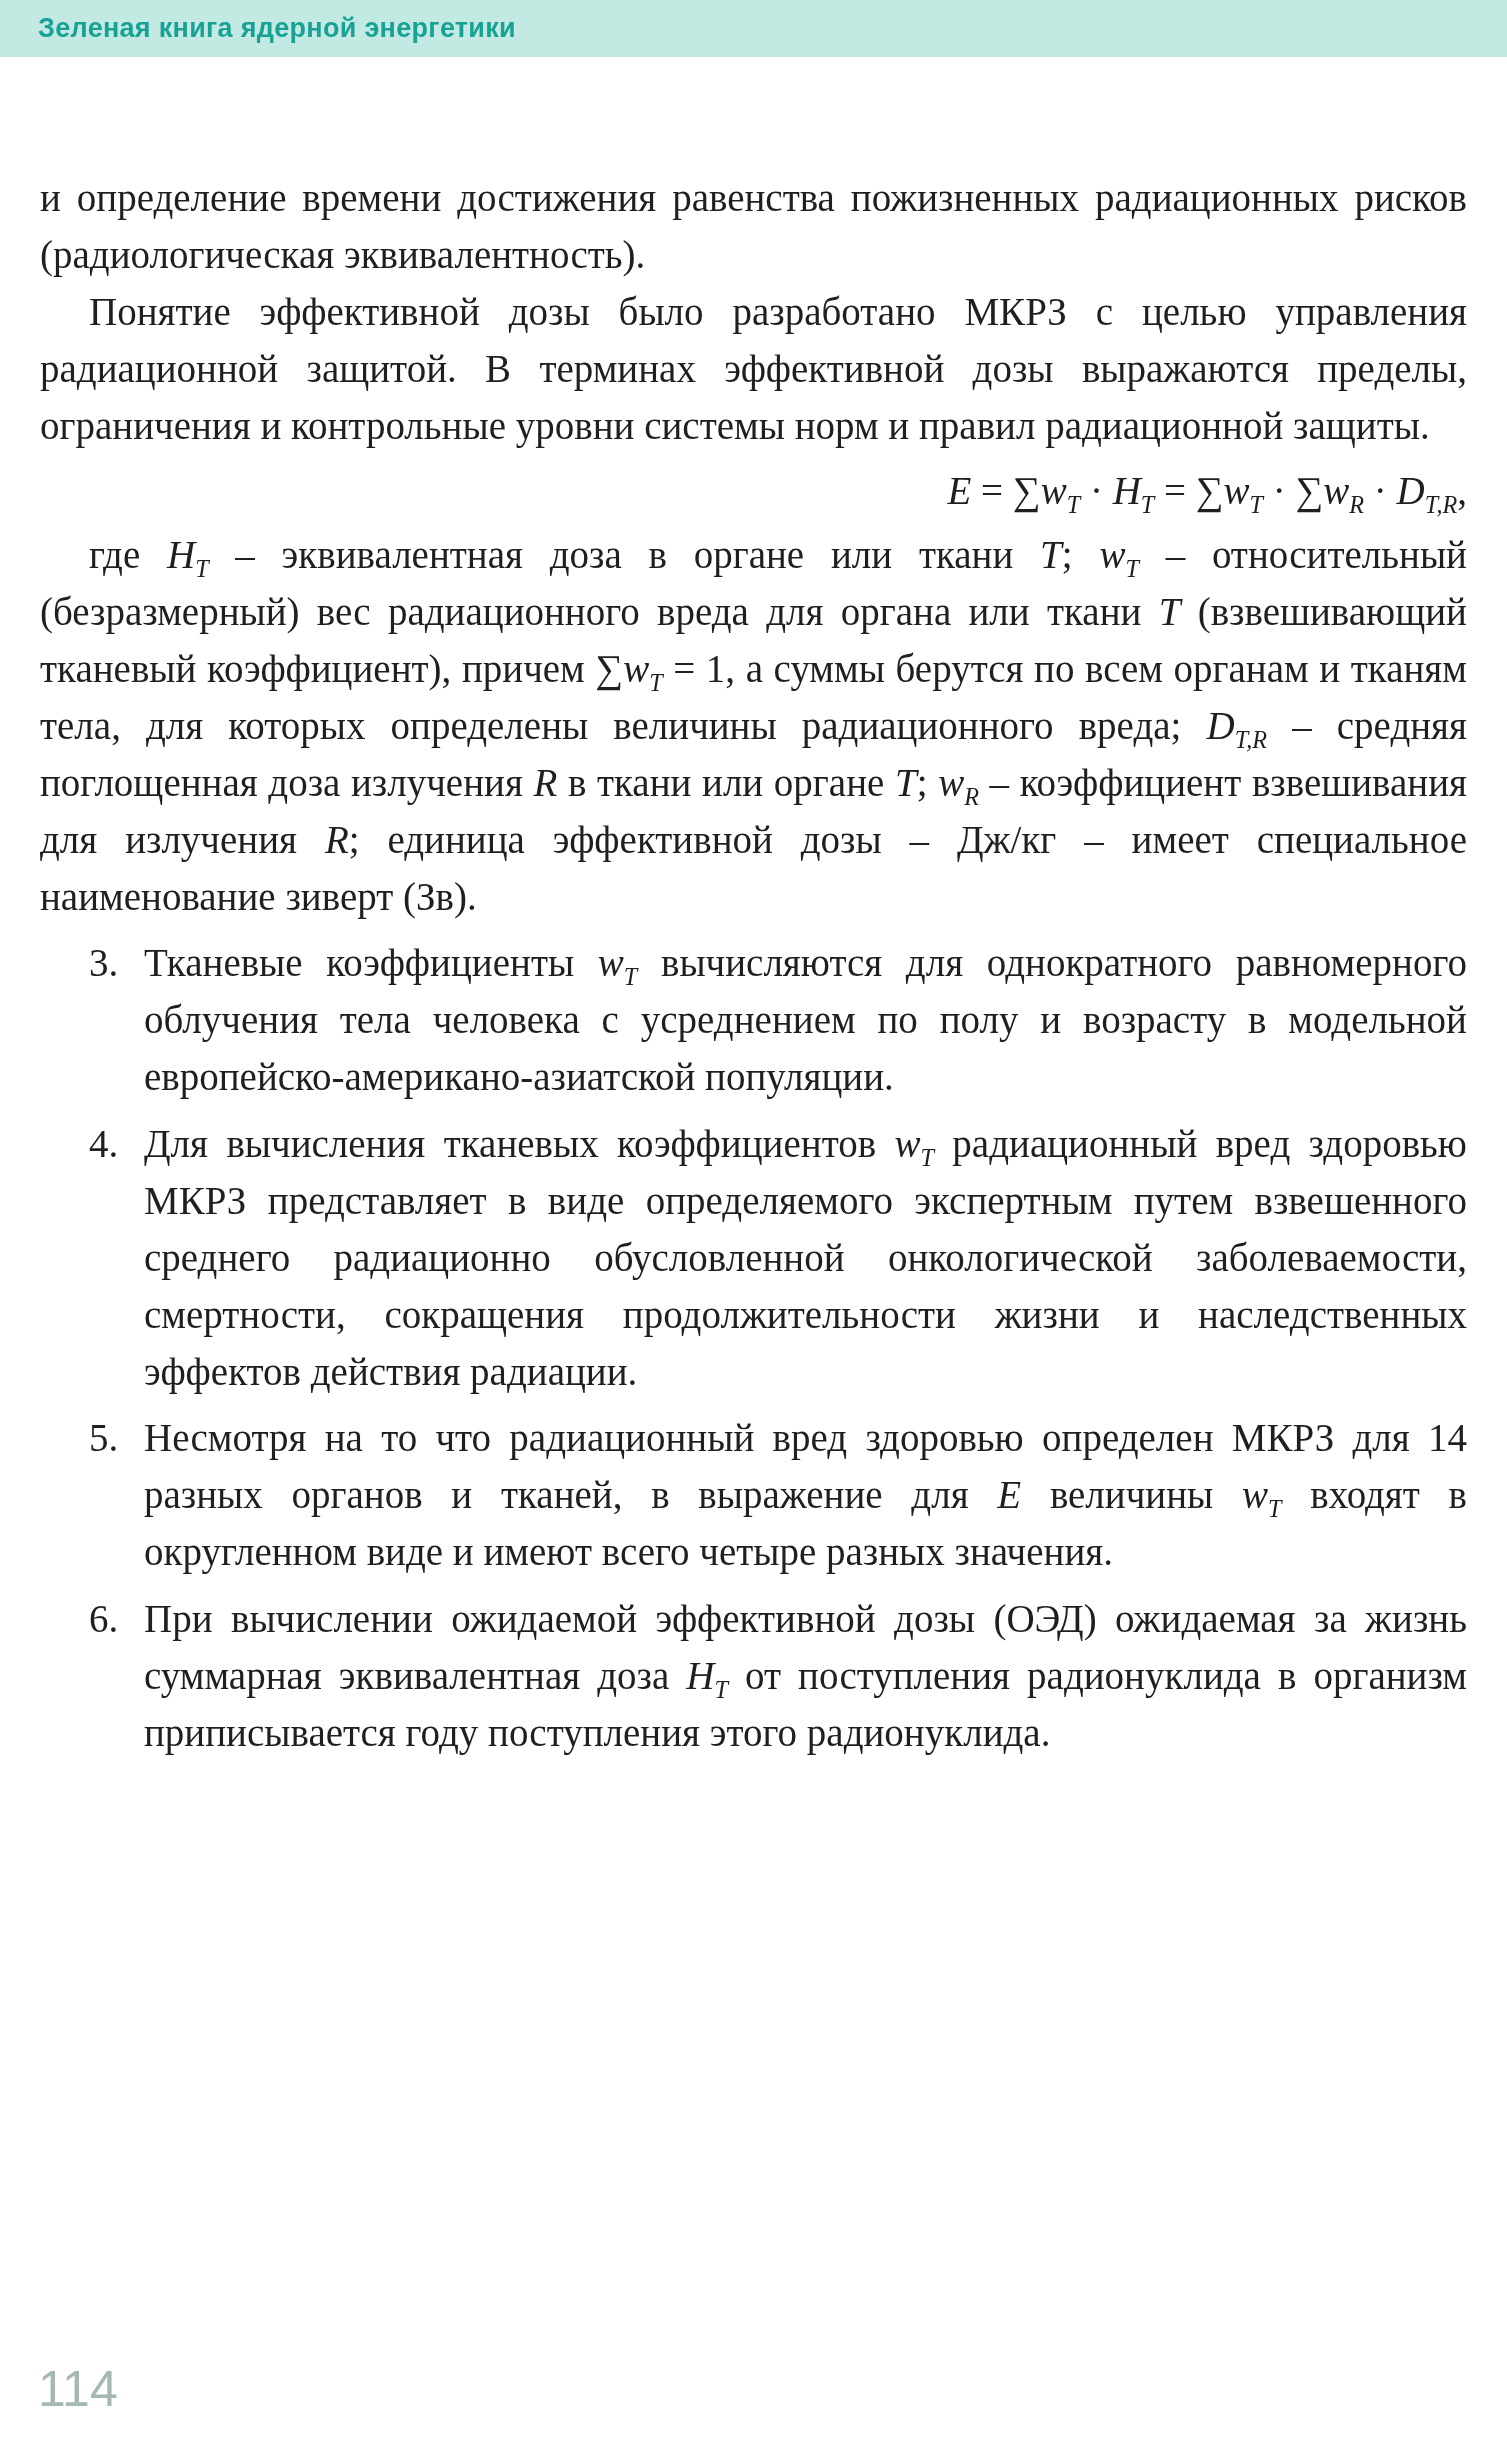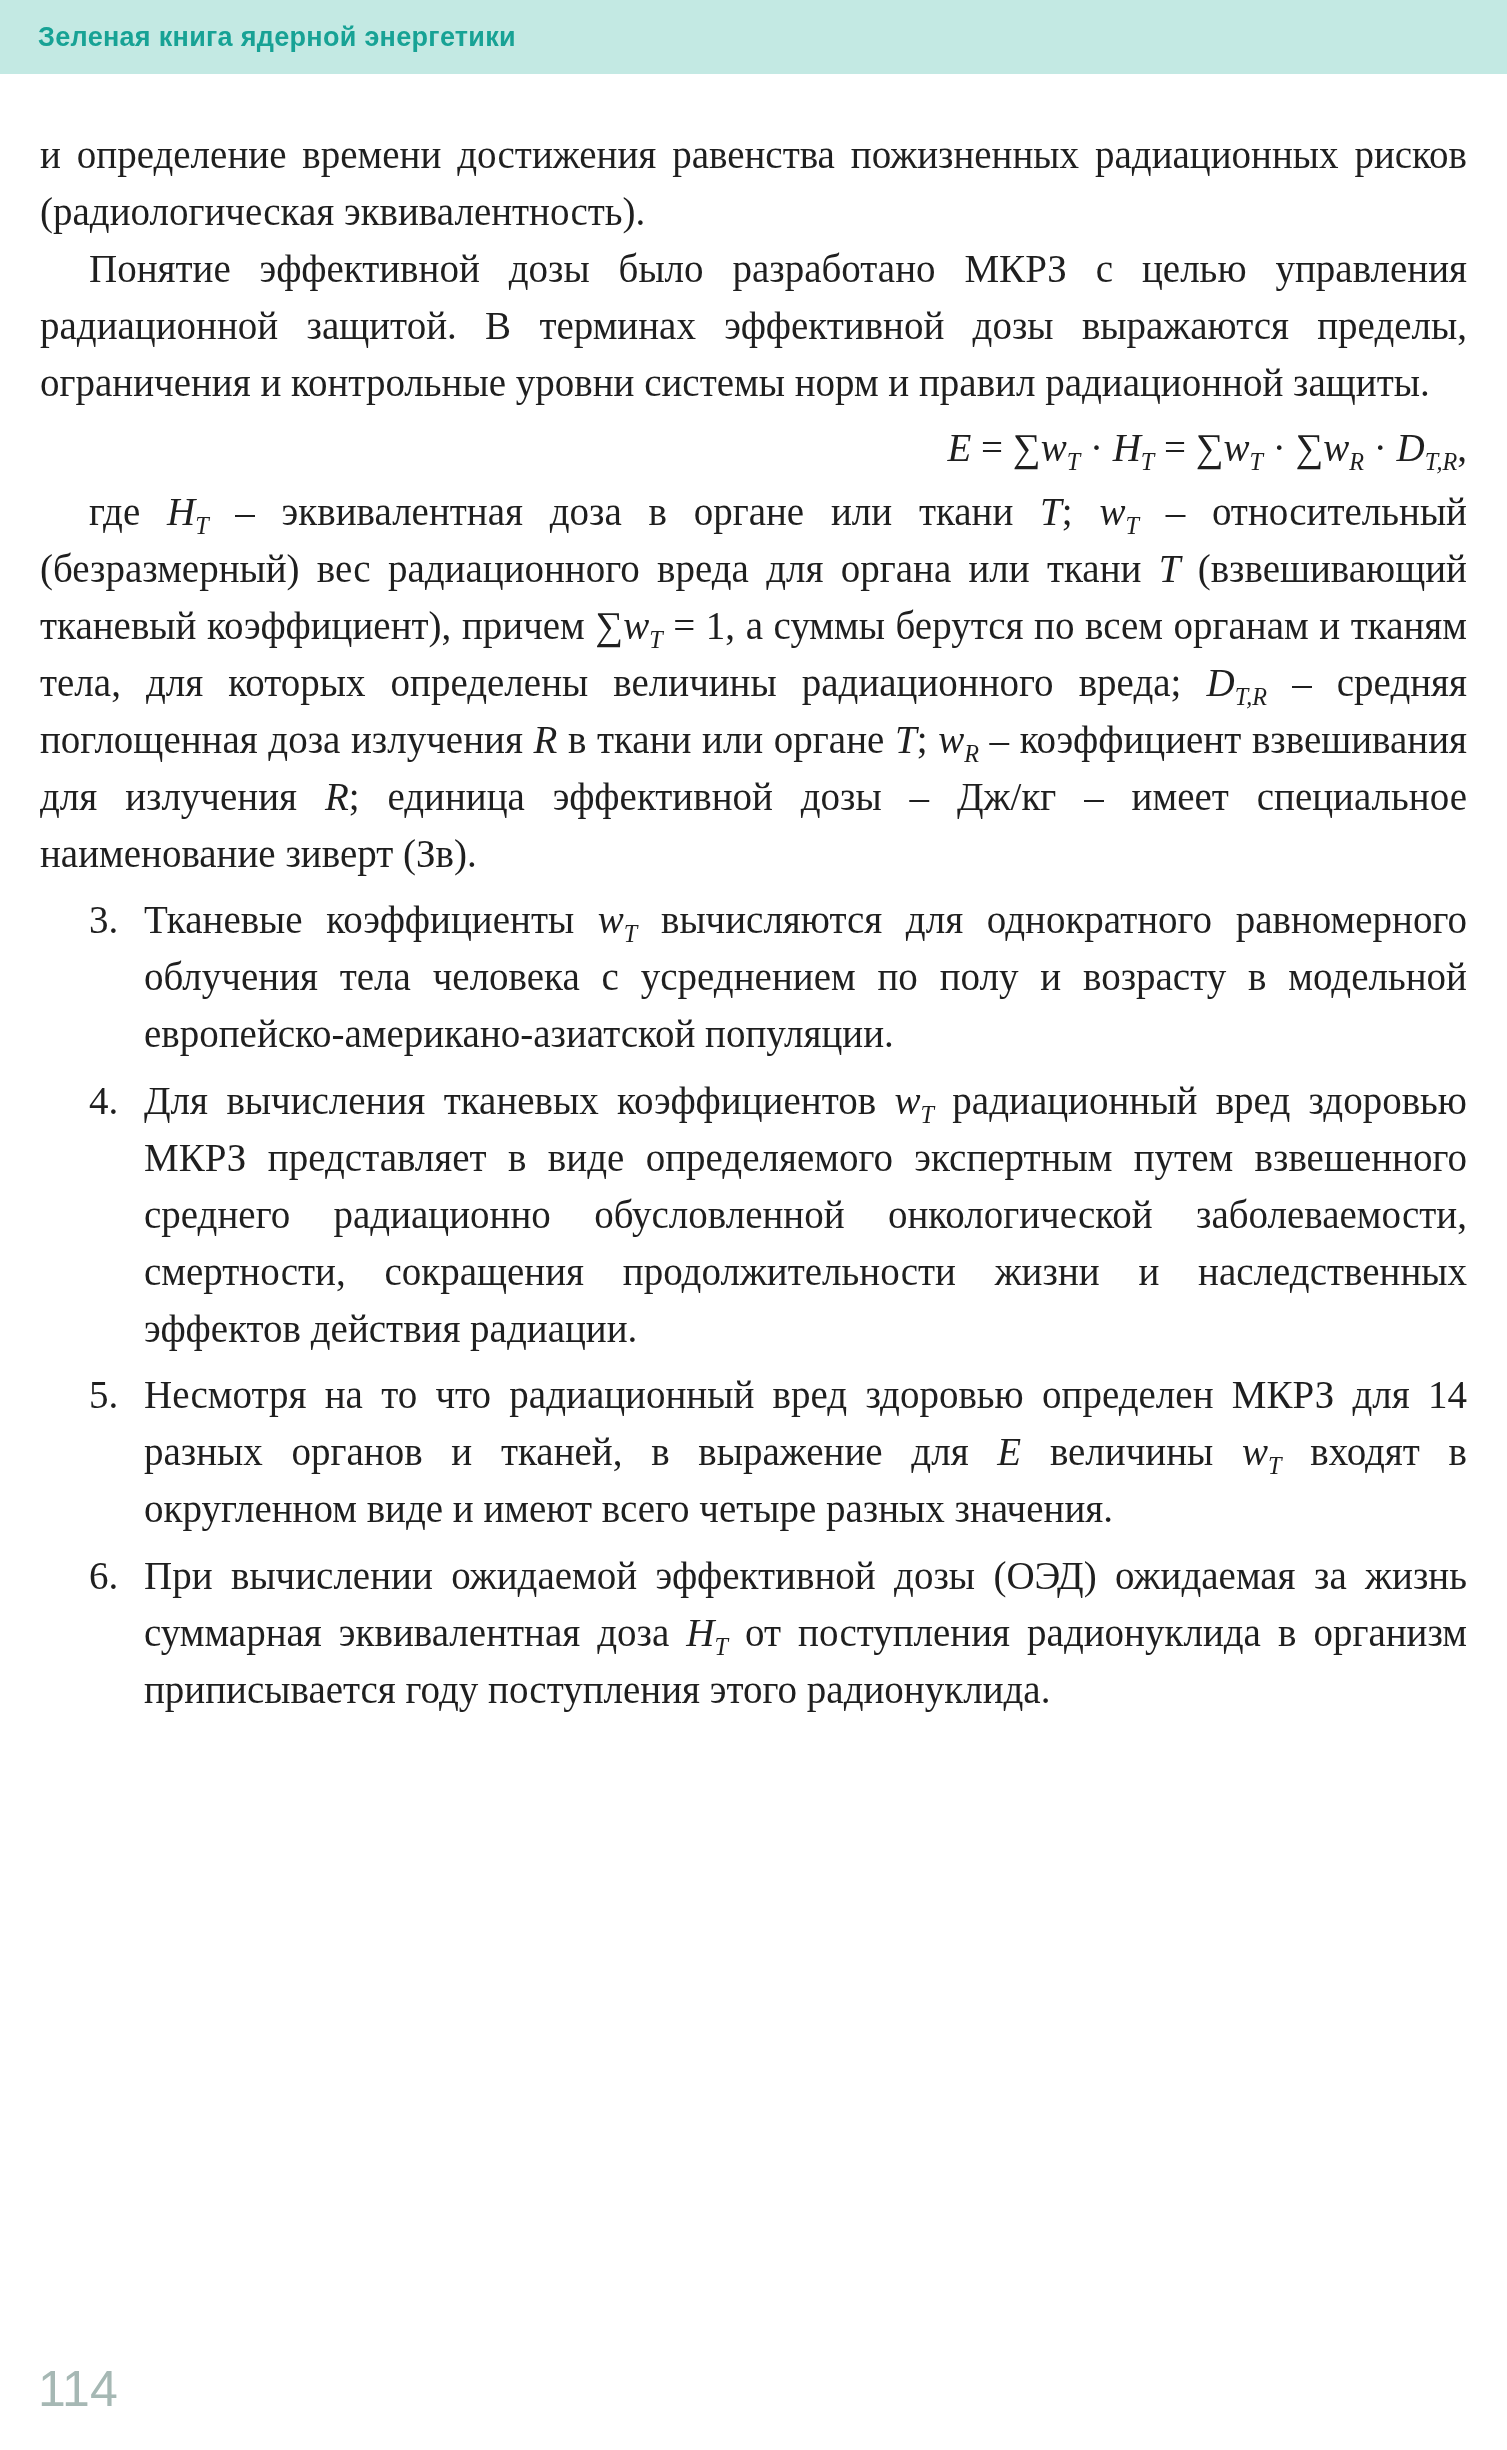--- a/index.html
+++ b/index.html
@@ -6,36 +6,36 @@
   body {
     width: 1508px;
     height: 2450px;
     background: #ffffff;
     position: relative;
     overflow: hidden;
     font-family: "Liberation Serif", serif;
     color: var(--body-text, #1f1f1f);
   }
   .header-bar {
-    height: 74px;
+    height: 57px;
     background: var(--header-bg, #c3e9e3);
     display: flex;
     align-items: center;
     padding: 0 38px;
     box-sizing: border-box;
   }
   .header-title {
     font-family: "Liberation Sans", sans-serif;
     font-weight: bold;
     font-size: 27px;
     color: var(--header-text, #17a295);
     letter-spacing: 0.3px;
   }
   .content {
-    padding: 52px 41px 0 40px;
+    padding: 112px 41px 0 40px;
     font-size: 39px;
     line-height: 57px;
     text-align: justify;
     hyphens: manual;
   }
   .para { margin: 0; text-indent: 49px; }
   .para.no-indent { text-indent: 0; }
   .para.final { margin-top: 13px; }
   .formula {
     text-align: right;

